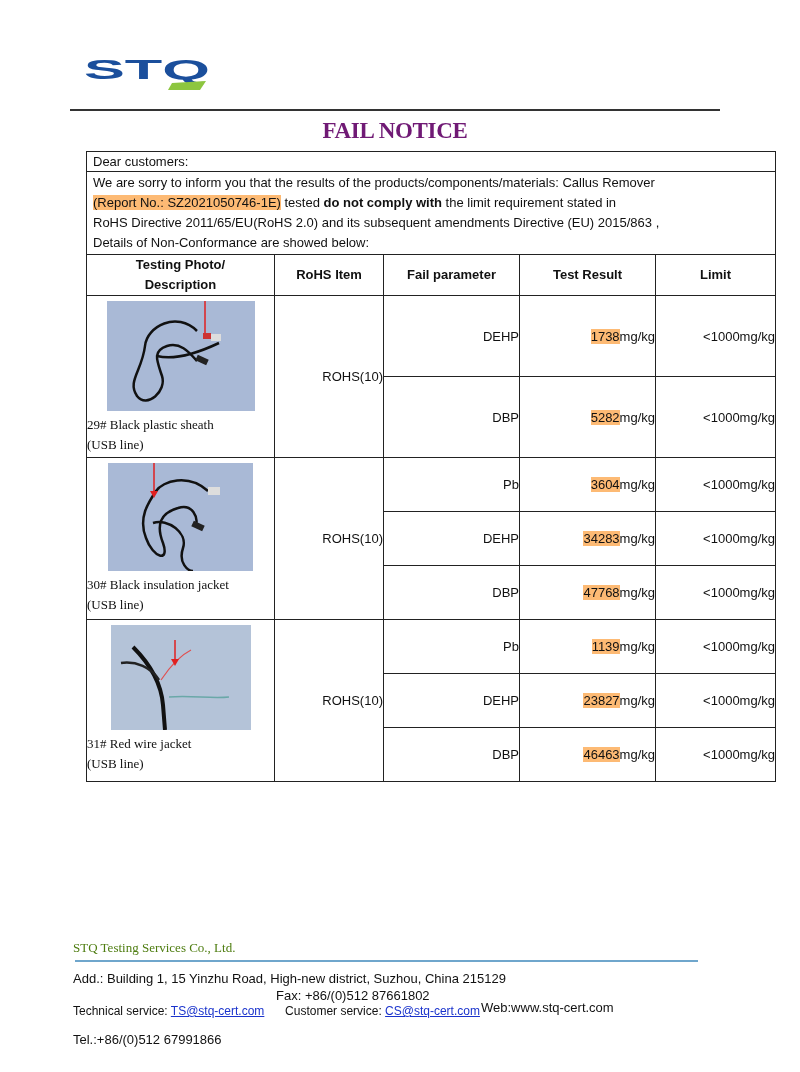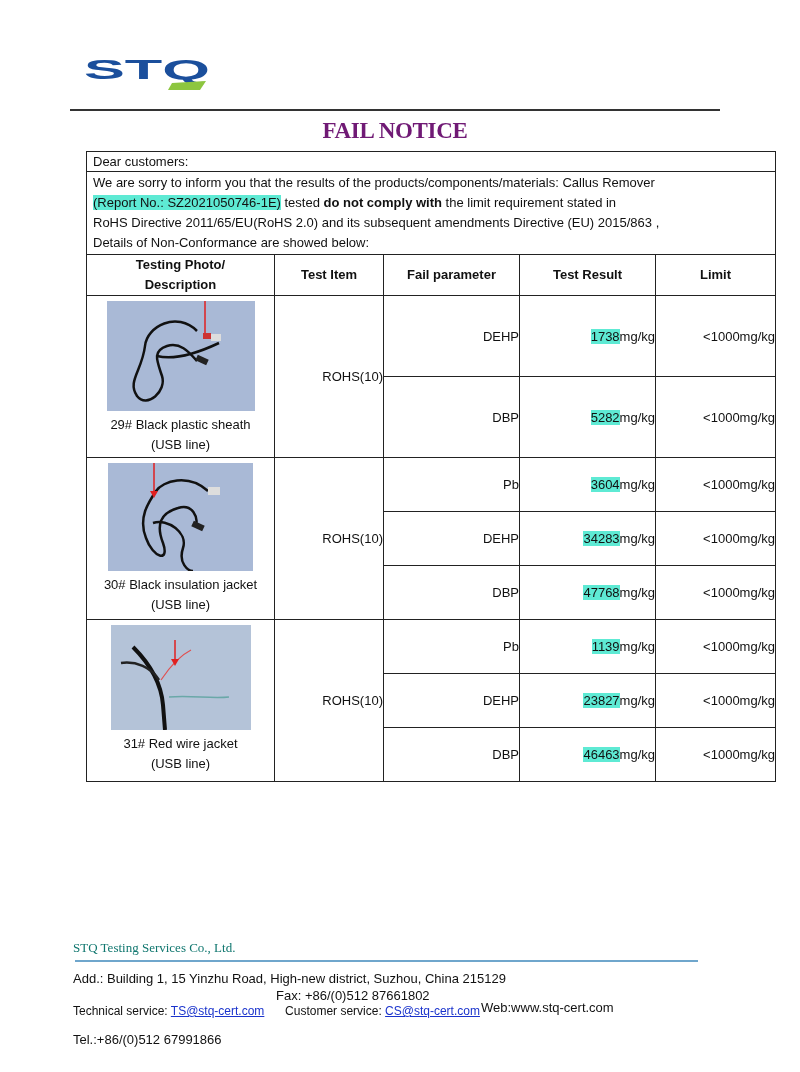--- a/index.html
+++ b/index.html
@@ -8,30 +8,30 @@
 
   .logo { position: absolute; left: 84px; top: 53px; width: 130px; height: 40px; }
   .hr-top { position: absolute; left: 70px; top: 109px; width: 650px; height: 2px; background: #333; }
   .title { position: absolute; left: 0; top: 118px; width: 790px; text-align: center;
            font-family: "Liberation Serif", serif; font-weight: bold; font-size: 23px; letter-spacing: -0.3px; color: #701a75; }
 
   .doc-table { position: absolute; left: 58px; top: 151px; width: 689px; border-collapse: collapse; table-layout: fixed; margin-left: 28px; }
   .doc-table td { border: 1.5px solid #222; font-size: 13px; }
   .intro td { padding: 0 6px; height: 20px; line-height: 19px; }
   .intro-block td { padding: 1px 6px 1px 6px; line-height: 20px; }
-  .hl { background: #5eead4; }
+  .hl { background: #fdba74; }
   .bold { font-weight: bold; }
 
   .hdr td { height: 41px; text-align: center; font-weight: bold; font-size: 13px; line-height: 20px; }
   .cell-c { text-align: right; vertical-align: middle; }
-  .sample-cell { text-align: center; vertical-align: top; padding-top: 5px; }
+  .sample-cell { vertical-align: top; padding-top: 5px; font-family: Liberation Serif, serif; }
   .sample-desc { font-size: 13px; line-height: 20px; margin-top: 4px; }
   .photo { display: block; margin: 0 auto; }
 
-  .footer-company { position: absolute; left: 73px; top: 940px; font-family: "Liberation Serif", serif; font-size: 13px; color: #0f766e; }
+  .footer-company { position: absolute; left: 73px; top: 940px; font-family: "Liberation Serif", serif; font-size: 13px; color: #4d7c0f; }
   .footer-rule { position: absolute; left: 75px; top: 960px; width: 623px; height: 2px; background: #6fa6cc; }
   .footer-line { position: absolute; left: 73px; font-family: Liberation Sans, sans-serif; font-size: 13px; color: #111; white-space: nowrap; }
   .footer-line.sans { font-family: "Liberation Sans", sans-serif; font-size: 12px; }
   .link { color: #1a33cc; text-decoration: underline; }
 </style>
 </head>
 <body>
 
 <svg class="logo" viewBox="0 0 130 40">
   <text x="0" y="27" font-family="Liberation Sans, sans-serif" font-weight="bold" font-size="33" fill="#1b4f9c" textLength="126" lengthAdjust="spacingAndGlyphs" transform="scale(1,0.85) translate(0,3)">STQ</text>
@@ -59,21 +59,21 @@
       <div><span class="hl">(Report No.: SZ2021050746-1E)</span><span style="white-space:pre"> tested </span><span class="bold">do not comply with</span><span style="white-space:pre"> the limit requirement stated in</span></div>
       <div>RoHS Directive 2011/65/EU(RoHS 2.0) and its subsequent amendments Directive (EU) 2015/863 ,</div>
       <div>Details of Non-Conformance are showed below:</div>
     </td>
   </tr>
   <tr class="hdr">
     <td>
           <div>Testing Photo/</div>
           <div>Description</div>
         </td>
-    <td>Test Item</td>
+    <td>RoHS Item</td>
     <td>Fail parameter</td>
     <td>Test Result</td>
     <td>Limit</td>
   </tr>
 
   <tr style="height:81px">
     <td rowspan="2" class="sample-cell">
       <svg class="photo" width="148" height="110" viewBox="0 0 148 110">
         <rect width="148" height="110" fill="#a9b9d6"></rect>
         <path d="M90,30 C70,10 40,25 38,45 C35,70 20,80 30,95 C40,108 60,90 55,75 C50,60 45,50 60,45 C75,40 85,55 90,60" stroke="#111" stroke-width="2.5" fill="none"></path>

